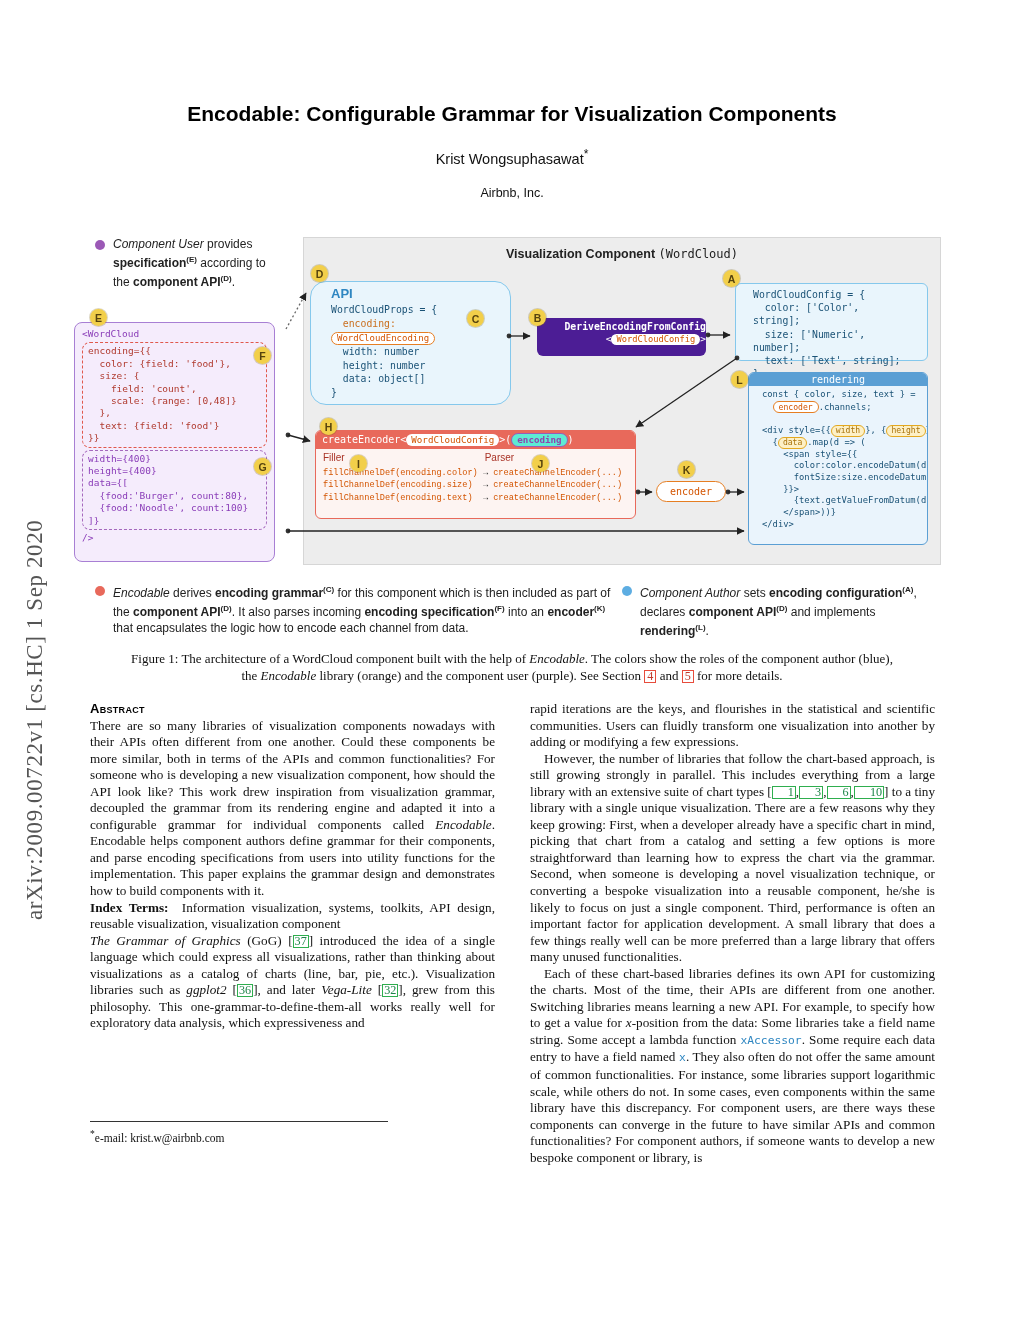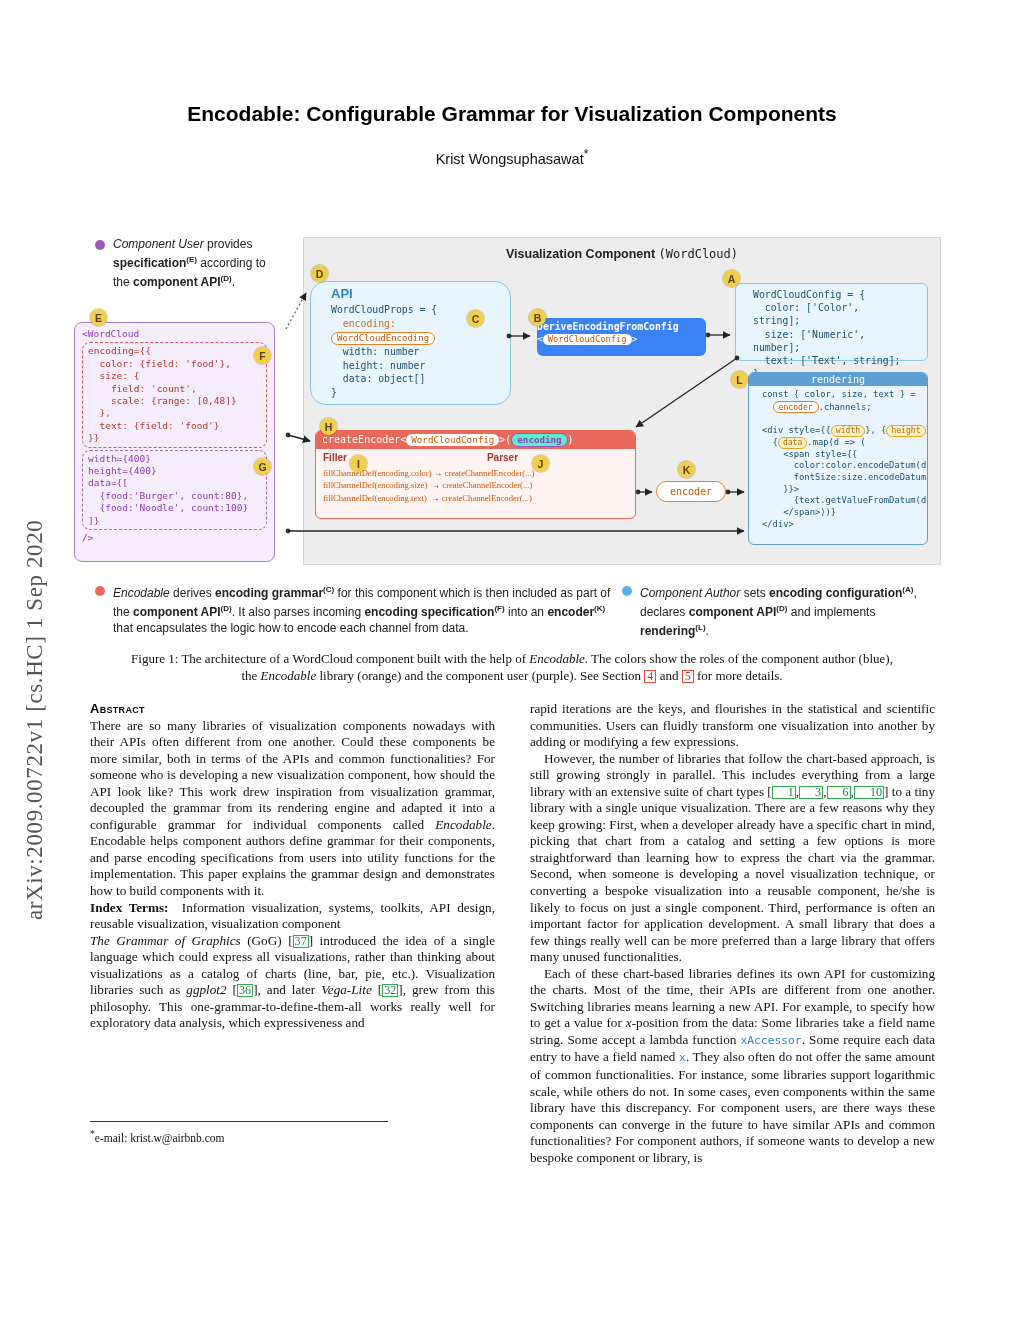--- a/index.html
+++ b/index.html
@@ -62,21 +62,21 @@
   .pill-orange { display:inline-block; border:1.3px solid #e67e22; background:#fff; color:#d35400;
                  border-radius:9px; padding:0 5px; font-size:0.92em; line-height:1.25; }
   .pill-white  { display:inline-block; background:#fff; color:#d35400; border-radius:9px;
                  padding:0 5px; font-size:0.92em; line-height:1.25; }
   .pill-white.purple { color:#8e44ad; border:1.2px solid #9b59b6; background:#5eead4;font-weight:bold; }
   .pill-yellow { display:inline-block; border:1.2px solid #e3a820; background:#fdf0c6; color:#a9720a;
                  border-radius:8px; padding:0 4px; font-size:0.92em; line-height:1.2; }
 
   
   .derive-box { position:absolute; left:537px; top:318px; width:169px; height:38px;
-                background:#3b82f6; border-radius:6px; text-align:left; color:#fff;
+                background:#4c1d95; border-radius:6px; text-align:right; color:#fff;
                 font-family:"DejaVu Sans Mono",monospace; }
   .derive-title { font-size:9.8px; font-weight:bold; margin-top:3px; }
   .derive-pill-row { font-size:9.5px; margin-top:1px; }
 
   
   .config-box { position:absolute; left:735px; top:283px; width:193px; height:78px;
                 background:#e9f5fc; border:1.5px solid #85c8ec; border-radius:6px; padding:4px 17px;
                 font-family:"DejaVu Sans Mono",monospace; font-size:9.8px; line-height:13.2px; color:#1a5276; }
 
   
@@ -86,24 +86,24 @@
                   font-size:10px; text-align:center; padding:1px 0; }
   .render-code { padding:3px 5px; font-family:"DejaVu Sans Mono",monospace; font-size:8.8px;
                  line-height:11.7px; color:#1a5276; white-space:nowrap;margin-left:8px; }
 
   
   .factory-box { position:absolute; left:315px; top:430px; width:321px; height:89px;
                  border:1.5px solid #e8695b; border-radius:6px; background:#fdf4f2; overflow:hidden; }
   .factory-header { background:#e8695b; color:#fff; font-family:"DejaVu Sans Mono",monospace;
                     font-size:10px; padding:2px 6px; white-space:nowrap; }
   .factory-body { padding:3px 7px; }
-  .factory-labels { font-family:"Liberation Sans",sans-serif; font-weight:bold; font-size:10px;
+  .factory-labels { font-family:"Liberation Sans",sans-serif; font-weight:normal; font-size:10px;
                     color:#a93226; display:flex; align-items:center; }
   .factory-labels .parser { margin-left:118px; }
-  .factory-code { margin-top:4px; font-family:Liberation Serif, serif; font-size:8.6px;
+  .factory-code { margin-top:4px; font-family:Liberation Mono, monospace; font-size:8.6px;
                   line-height:12.8px; color:#d35400; white-space:nowrap; }
   .fa { color:#333; }
 
   
   .encoder-pill { position:absolute; left:656px; top:481px; width:70px; height:21px; background:#fff;
                   border:1.5px solid #e67e22; border-radius:11px; color:#d35400;
                   font-family:"DejaVu Sans Mono",monospace; font-size:10px;
                   display:flex; align-items:center; justify-content:center; }
 
   
@@ -138,20 +138,21 @@
 </style>
 </head>
 <body>
 
 <div class="page">
 
   <div class="arxiv">arXiv:2009.00722v1  [cs.HC]  1 Sep 2020</div>
 
   <h1 class="title">Encodable: Configurable Grammar for Visualization Components</h1>
   <div class="author"><span>Krist Wongsuphasawat</span><sup>*</sup></div>
+  <div class="affil">Airbnb, Inc.</div>
 
   <span class="bullet bullet-user"></span>
   <div class="note note-user"><i>Component User</i> provides <b>specification</b><sup class="supb">(E)</sup> according to the <b>component API</b><sup class="supb">(D)</sup>.</div>
 
   <div class="diagram-bg"></div>
   <div class="diagram-title">
     <span>Visualization Component</span>
     <span class="mono">(WordCloud)</span>
   </div>
 

